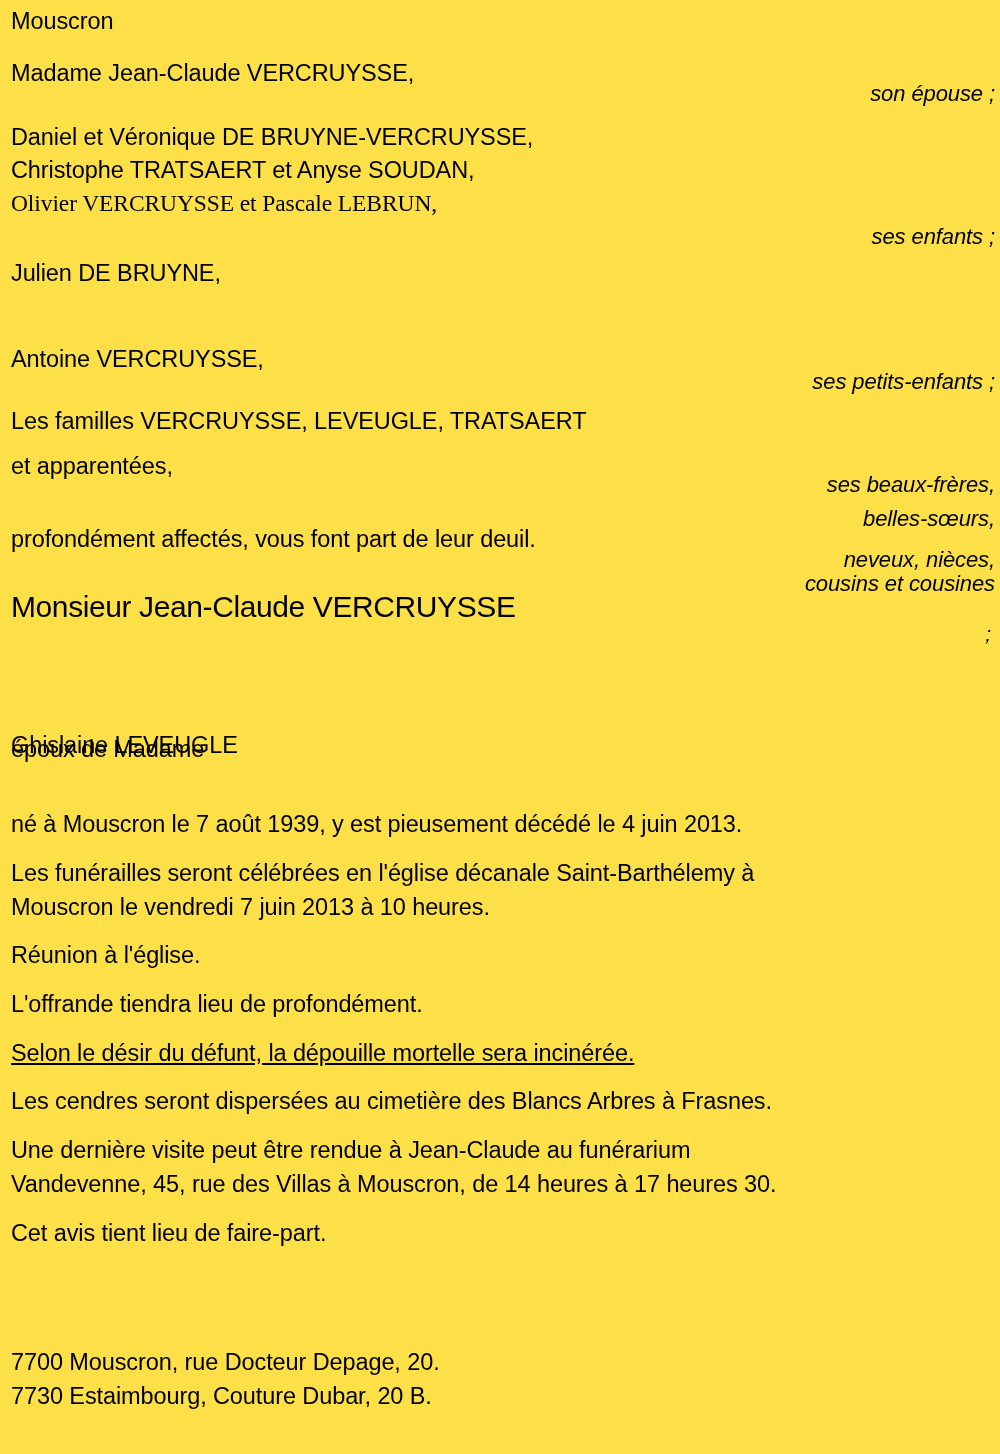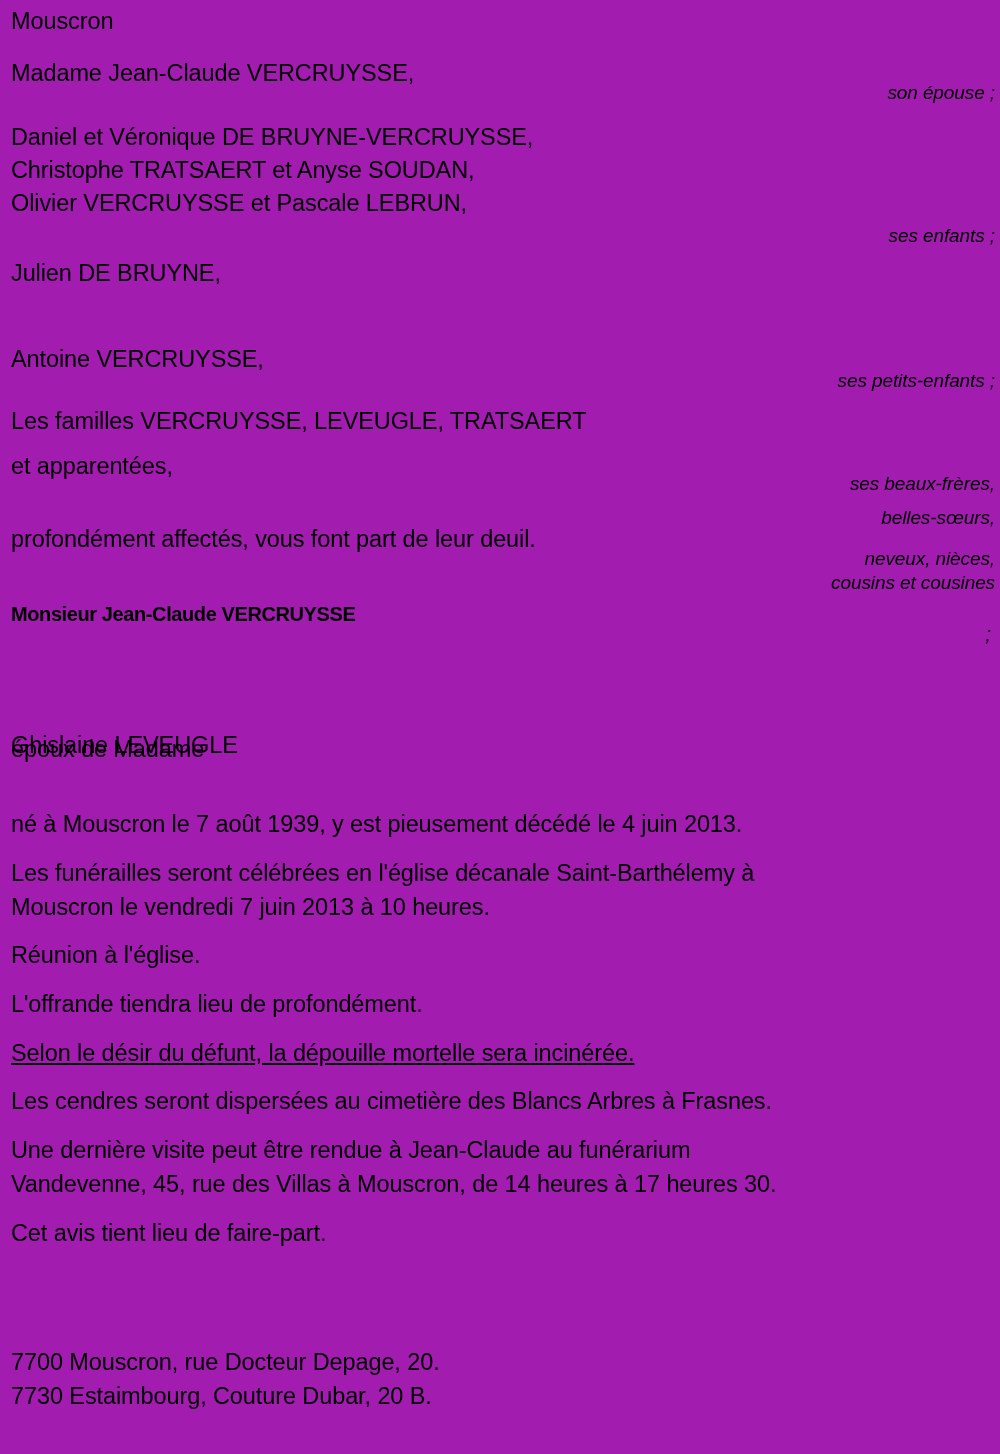--- a/index.html
+++ b/index.html
@@ -8,51 +8,50 @@
     background: #ffffff;
   }
   body {
     font-family: "Liberation Sans", "DejaVu Sans", sans-serif;
     color: #000000;
   }
   #page {
     position: relative;
     width: 1000px;
     height: 1454px;
-    background: #a21caf;
+    background: #fde047;
     overflow: hidden;
   }
 
   
   .ln {
     position: absolute;
     white-space: pre;
     font-size: 23.5px;
     line-height: 1;
     letter-spacing: -0.1px;
   }
   .left {
     left: 11px;
   }
   .rt {
     right: 5px;
     text-align: right;
     font-style: italic;
-    font-size: 19px;
+    font-size: 22px;
     letter-spacing: -0.1px;
   }
   .name-heading {
     position: absolute;
     left: 11px;
     white-space: pre;
-    font-weight: bold;
-    font-size: 20px;
+    font-weight: normal;
+    font-size: 30px;
     line-height: 1;
     letter-spacing: -0.4px;
-    margin-top: 12px;
   }
   .semi {
     position: absolute;
     right: 9px;
     font-style: italic;
     font-size: 21px;
     white-space: pre;
   }
 </style>
 </head>
@@ -60,21 +59,21 @@
 
 <div id="page">
 
   <div class="ln left" style="top:10px;">Mouscron</div>
 
   <div class="ln left" style="top:62px;">Madame Jean-Claude VERCRUYSSE,</div>
   <div class="ln rt" style="top:83px;">son épouse ;</div>
 
   <div class="ln left" style="top:126px;">Daniel et Véronique DE BRUYNE-VERCRUYSSE,</div>
   <div class="ln left" style="top:159px;">Christophe TRATSAERT et Anyse SOUDAN,</div>
-  <div class="ln left" style="top:192px;">Olivier VERCRUYSSE et Pascale LEBRUN,</div>
+  <div class="ln left" style="top:192px;font-family:Liberation Serif, serif;">Olivier VERCRUYSSE et Pascale LEBRUN,</div>
   <div class="ln rt" style="top:226px;">ses enfants ;</div>
 
   <div class="ln left" style="top:262px;">Julien DE BRUYNE,</div>
   <div class="ln left" style="top:348px;">Antoine VERCRUYSSE,</div>
   <div class="ln rt" style="top:371px;">ses petits-enfants ;</div>
 
   <div class="ln left" style="top:410px;">Les familles VERCRUYSSE, LEVEUGLE, TRATSAERT</div>
   <div class="ln left" style="top:455px;">et apparentées,</div>
 
   <div class="ln rt" style="top:474px;">ses beaux-frères,</div>

